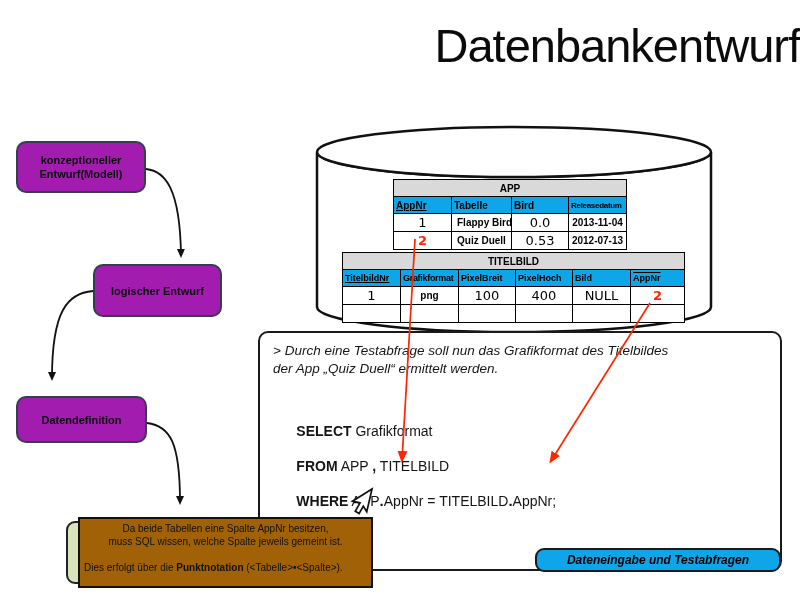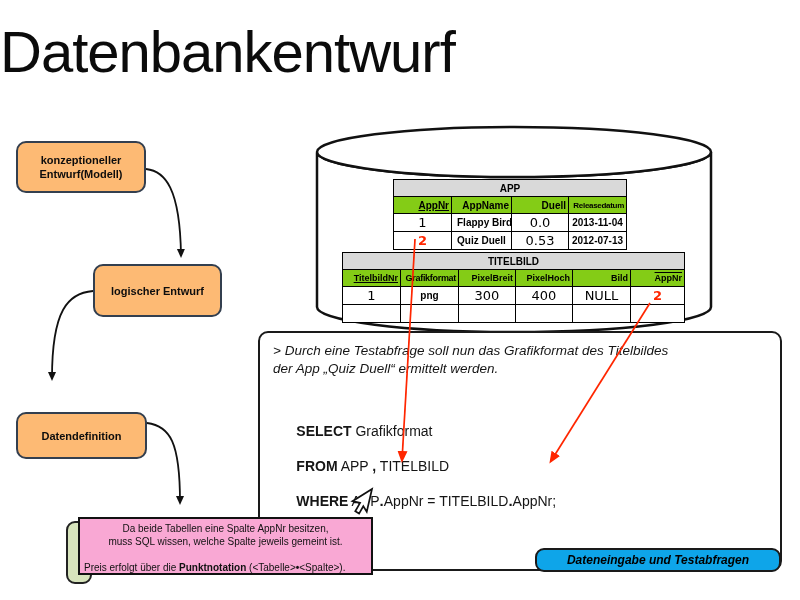--- a/index.html
+++ b/index.html
@@ -1,42 +1,42 @@
 <!DOCTYPE html>
 <html><head>
 <meta charset="utf-8">
 <style>
   html,body{margin:0;padding:0;background:#fff;}
   #slide{position:relative;width:800px;height:600px;background:#ffffff;overflow:hidden;
          font-family:"Liberation Sans",sans-serif;color:#000;}
   .abs{position:absolute;}
 
   
-  #title{left:0;top:18px;width:100%;text-align:left;font-size:58px;letter-spacing:-1px;color:#0b0b0b;}
+  #title{left:0;top:18px;width:100%;text-align:right;font-size:47px;letter-spacing:-1px;color:#0b0b0b;}
   #subtitle{left:0;top:87px;width:100%;text-align:center;font-size:16px;font-style:italic;color:#111;}
   #subtitle .b{font-weight:bold;}
 
   
-  .fnode{background:#fdba74;border:2px solid #333f4f;border-radius:10px;
+  .fnode{background:#a21caf;border:2px solid #333f4f;border-radius:10px;
          display:flex;align-items:center;justify-content:center;text-align:center;
          font-size:11px;font-weight:bold;color:#0d0d0d;box-sizing:border-box;padding:2px 8px;line-height:14px;}
   #fnode1{left:16px;top:141px;width:130px;height:52px;}
   #fnode2{left:93px;top:264px;width:129px;height:53px;}
-  #fnode3{left:16px;top:412px;width:131px;height:47px;}
+  #fnode3{left:16px;top:396px;width:131px;height:47px;}
 
   
   #cyl-layer{left:0;top:0;z-index:1;}
   #overlay{left:0;top:0;z-index:30;pointer-events:none;}
 
   
   table{border-collapse:collapse;table-layout:fixed;background:#fff;}
   td,th{border:1px solid #000;padding:0 2px;overflow:hidden;white-space:nowrap;}
   .dbtable{z-index:5;}
   .tbl-title{background:#d9d9d9;font-size:10px;font-weight:bold;text-align:center;height:16px;}
-  .hdr{background:#84cc16;font-size:10px;font-weight:bold;text-align:right;height:16px;}
+  .hdr{background:#0ea5e9;font-size:10px;font-weight:bold;text-align:left;height:16px;}
   .hdr.small{font-size:8px;letter-spacing:-0.3px;}
   .hdr.pk span{text-decoration:underline;}
   .hdr.fk span{text-decoration:overline;}
   td.num{font-size:13px;text-align:center;font-family:"DejaVu Sans",sans-serif;}
   td.txt{font-size:10px;font-weight:bold;text-align:left;padding-left:5px;}
   td.ctr{font-size:10px;font-weight:bold;text-align:center;}
   td.red{color:#ff2600;font-weight:bold;}
   #app-table{left:393px;top:179px;width:233px;}
   #titelbild-table{left:342px;top:252px;width:342px;}
   #app-table td{height:17px;} #titelbild-table td{height:17px;}
@@ -54,21 +54,21 @@
   #line-where{left:13px;top:143px;}
 
   
   #footer-tab{left:535px;top:548px;width:246px;height:24px;background:#0ea5e9;border:2px solid #1a1a1a;
               border-radius:9px;z-index:6;display:flex;align-items:center;justify-content:center;
               font-size:12px;font-weight:bold;font-style:italic;box-sizing:border-box;}
 
   
   #note-tab{left:66px;top:521px;width:26px;height:63px;background:#d7e4bc;border:2px solid #222;
             border-radius:9px;z-index:8;box-sizing:border-box;}
-  #note{left:78px;top:517px;width:295px;height:58px;background:#f9a8d4;border:2px solid #111;
+  #note{left:78px;top:517px;width:295px;height:71px;background:#a16207;border:2px solid #111;
         z-index:9;box-sizing:border-box;font-size:10px;color:#111;}
   #note .c{position:absolute;left:0;width:100%;text-align:center;}
   #note-line1{top:4px;} #note-line2{top:17px;}
   #note-line3{position:absolute;left:4px;top:43px;width:290px;text-align:left;}
   #note .nb{font-weight:bold;}
   #note .ndot{font-weight:bold;}
 </style>
 </head>
 <body>
 
@@ -97,22 +97,22 @@
         <col style="width:60px">
         <col style="width:57px">
         <col style="width:58px">
       </colgroup>
     <tbody>
         <tr>
       <th class="tbl-title" colspan="4">APP</th>
     </tr>
     <tr>
       <th class="hdr pk"><span>AppNr</span></th>
-      <th class="hdr"><span>AppName</span></th>
-      <th class="hdr"><span>Duell</span></th>
+      <th class="hdr"><span>Tabelle</span></th>
+      <th class="hdr"><span>Bird</span></th>
       <th class="hdr small"><span>Releasedatum</span></th>
     </tr>
     <tr>
       <td class="num">1</td>
       <td class="txt">Flappy Bird</td>
       <td class="num">0.0</td>
       <td class="ctr">2013-11-04</td>
     </tr>
     <tr>
       <td class="num red">2</td>
@@ -140,21 +140,21 @@
       <th class="hdr pk"><span>TitelbildNr</span></th>
       <th class="hdr small"><span>Grafikformat</span></th>
       <th class="hdr"><span>PixelBreit</span></th>
       <th class="hdr"><span>PixelHoch</span></th>
       <th class="hdr"><span>Bild</span></th>
       <th class="hdr fk"><span>AppNr</span></th>
     </tr>
     <tr>
       <td class="num">1</td>
       <td class="ctr">png</td>
-      <td class="num">300</td>
+      <td class="num">100</td>
       <td class="num">400</td>
       <td class="num">NULL</td>
       <td class="num red">2</td>
     </tr>
     <tr>
       <td></td>
       <td></td>
       <td></td>
       <td></td>
       <td></td>
@@ -181,21 +181,21 @@
 
   <div id="footer-tab" class="abs">
     <span>Dateneingabe und Testabfragen</span>
   </div>
 
   <div id="note-tab" class="abs"></div>
   <div id="note" class="abs">
     <div id="note-line1" class="c">Da beide Tabellen eine Spalte AppNr besitzen,</div>
     <div id="note-line2" class="c">muss SQL wissen, welche Spalte jeweils gemeint ist.</div>
     <div id="note-line3">
-      <span>Preis erfolgt über die </span><span class="nb">Punktnotation</span><span> (&lt;Tabelle&gt;</span><span class="ndot">•</span><span>&lt;Spalte&gt;).</span>
+      <span>Dies erfolgt über die </span><span class="nb">Punktnotation</span><span> (&lt;Tabelle&gt;</span><span class="ndot">•</span><span>&lt;Spalte&gt;).</span>
     </div>
   </div>
 
   <svg id="overlay" class="abs" width="800" height="600">
     <defs>
       <marker id="blackhead" markerWidth="10" markerHeight="10" refX="6" refY="4" orient="auto" markerUnits="userSpaceOnUse">
         <path d="M0,0 L9,4 L0,8 Z" fill="#111"></path>
       </marker>
       <marker id="redhead" markerWidth="14" markerHeight="12" refX="9" refY="5" orient="auto" markerUnits="userSpaceOnUse">
         <path d="M0,0 L12,5 L0,10 Z" fill="#ff2600"></path>

